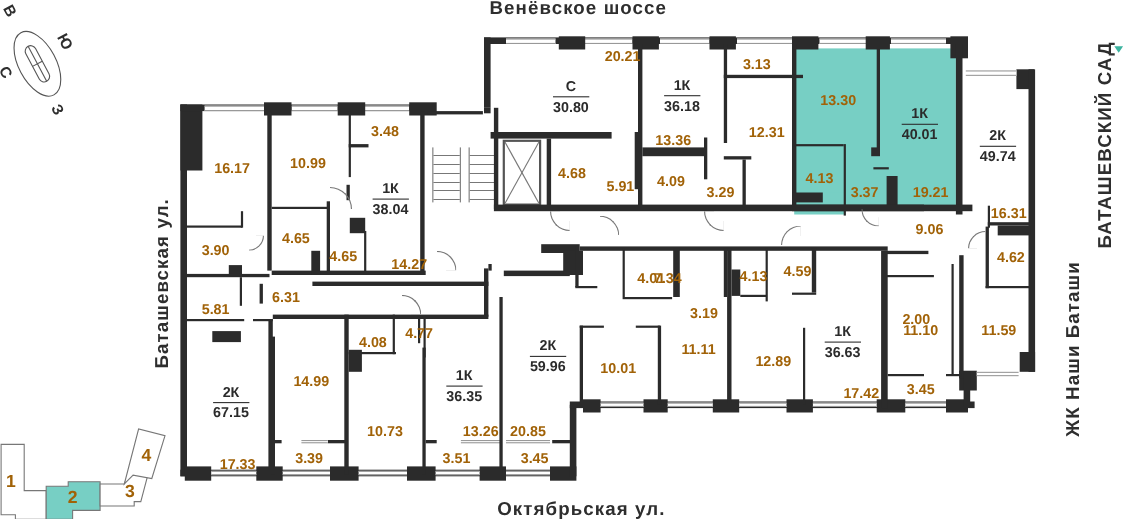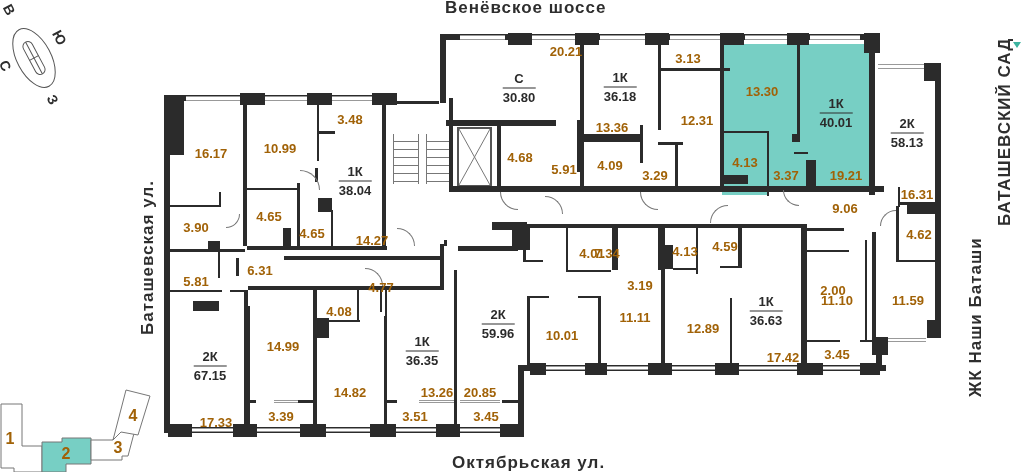--- a/index.html
+++ b/index.html
@@ -291,21 +291,21 @@
   <div class="apt" style="left:836px;top:113px;">
     <span class="t">1К</span>
     <span class="a">40.01</span>
   </div>
   <span class="lbl" style="left:745px;top:162px;">4.13</span>
   <span class="lbl" style="left:786px;top:175px;">3.37</span>
   <span class="lbl" style="left:846px;top:175px;">19.21</span>
 
   <div class="apt" style="left:907px;top:133px;">
     <span class="t">2К</span>
-    <span class="a">58.13</span>
+    <span class="a">49.74</span>
   </div>
   <span class="lbl" style="left:917px;top:194px;">16.31</span>
   <span class="lbl" style="left:845px;top:208px;">9.06</span>
   <span class="lbl" style="left:919px;top:234px;">4.62</span>
   <span class="lbl" style="left:833px;top:242px;margin-top:48px;">2.00</span>
   <span class="lbl" style="left:837px;top:300px;">11.10</span>
   <span class="lbl" style="left:908px;top:300px;">11.59</span>
   <span class="lbl" style="left:837px;top:354px;">3.45</span>
 
   <span class="lbl" style="left:571px;top:253px;margin-left:36px;">7.34</span>
@@ -321,24 +321,24 @@
     <span class="a">36.63</span>
   </div>
   <span class="lbl" style="left:783px;top:357px;">17.42</span>
 
   <div class="apt" style="left:498px;top:324px;">
     <span class="t">2К</span>
     <span class="a">59.96</span>
   </div>
   <span class="lbl" style="left:283px;top:346px;">14.99</span>
   <span class="lbl" style="left:339px;top:311px;">4.08</span>
-  <span class="lbl" style="left:381px;top:287px;">4.77</span>
+  <span class="lbl" style="left:381px;top:303px;">4.77</span>
   <div class="apt" style="left:422px;top:351px;">
     <span class="t">1К</span>
     <span class="a">36.35</span>
   </div>
-  <span class="lbl" style="left:350px;top:392px;">14.82</span>
+  <span class="lbl" style="left:350px;top:392px;">10.73</span>
   <span class="lbl" style="left:437px;top:392px;">13.26</span>
   <span class="lbl" style="left:480px;top:392px;">20.85</span>
   <span class="lbl" style="left:281px;top:416px;">3.39</span>
   <span class="lbl" style="left:415px;top:416px;">3.51</span>
   <span class="lbl" style="left:486px;top:416px;">3.45</span>
 </div>
 
 </body></html>

